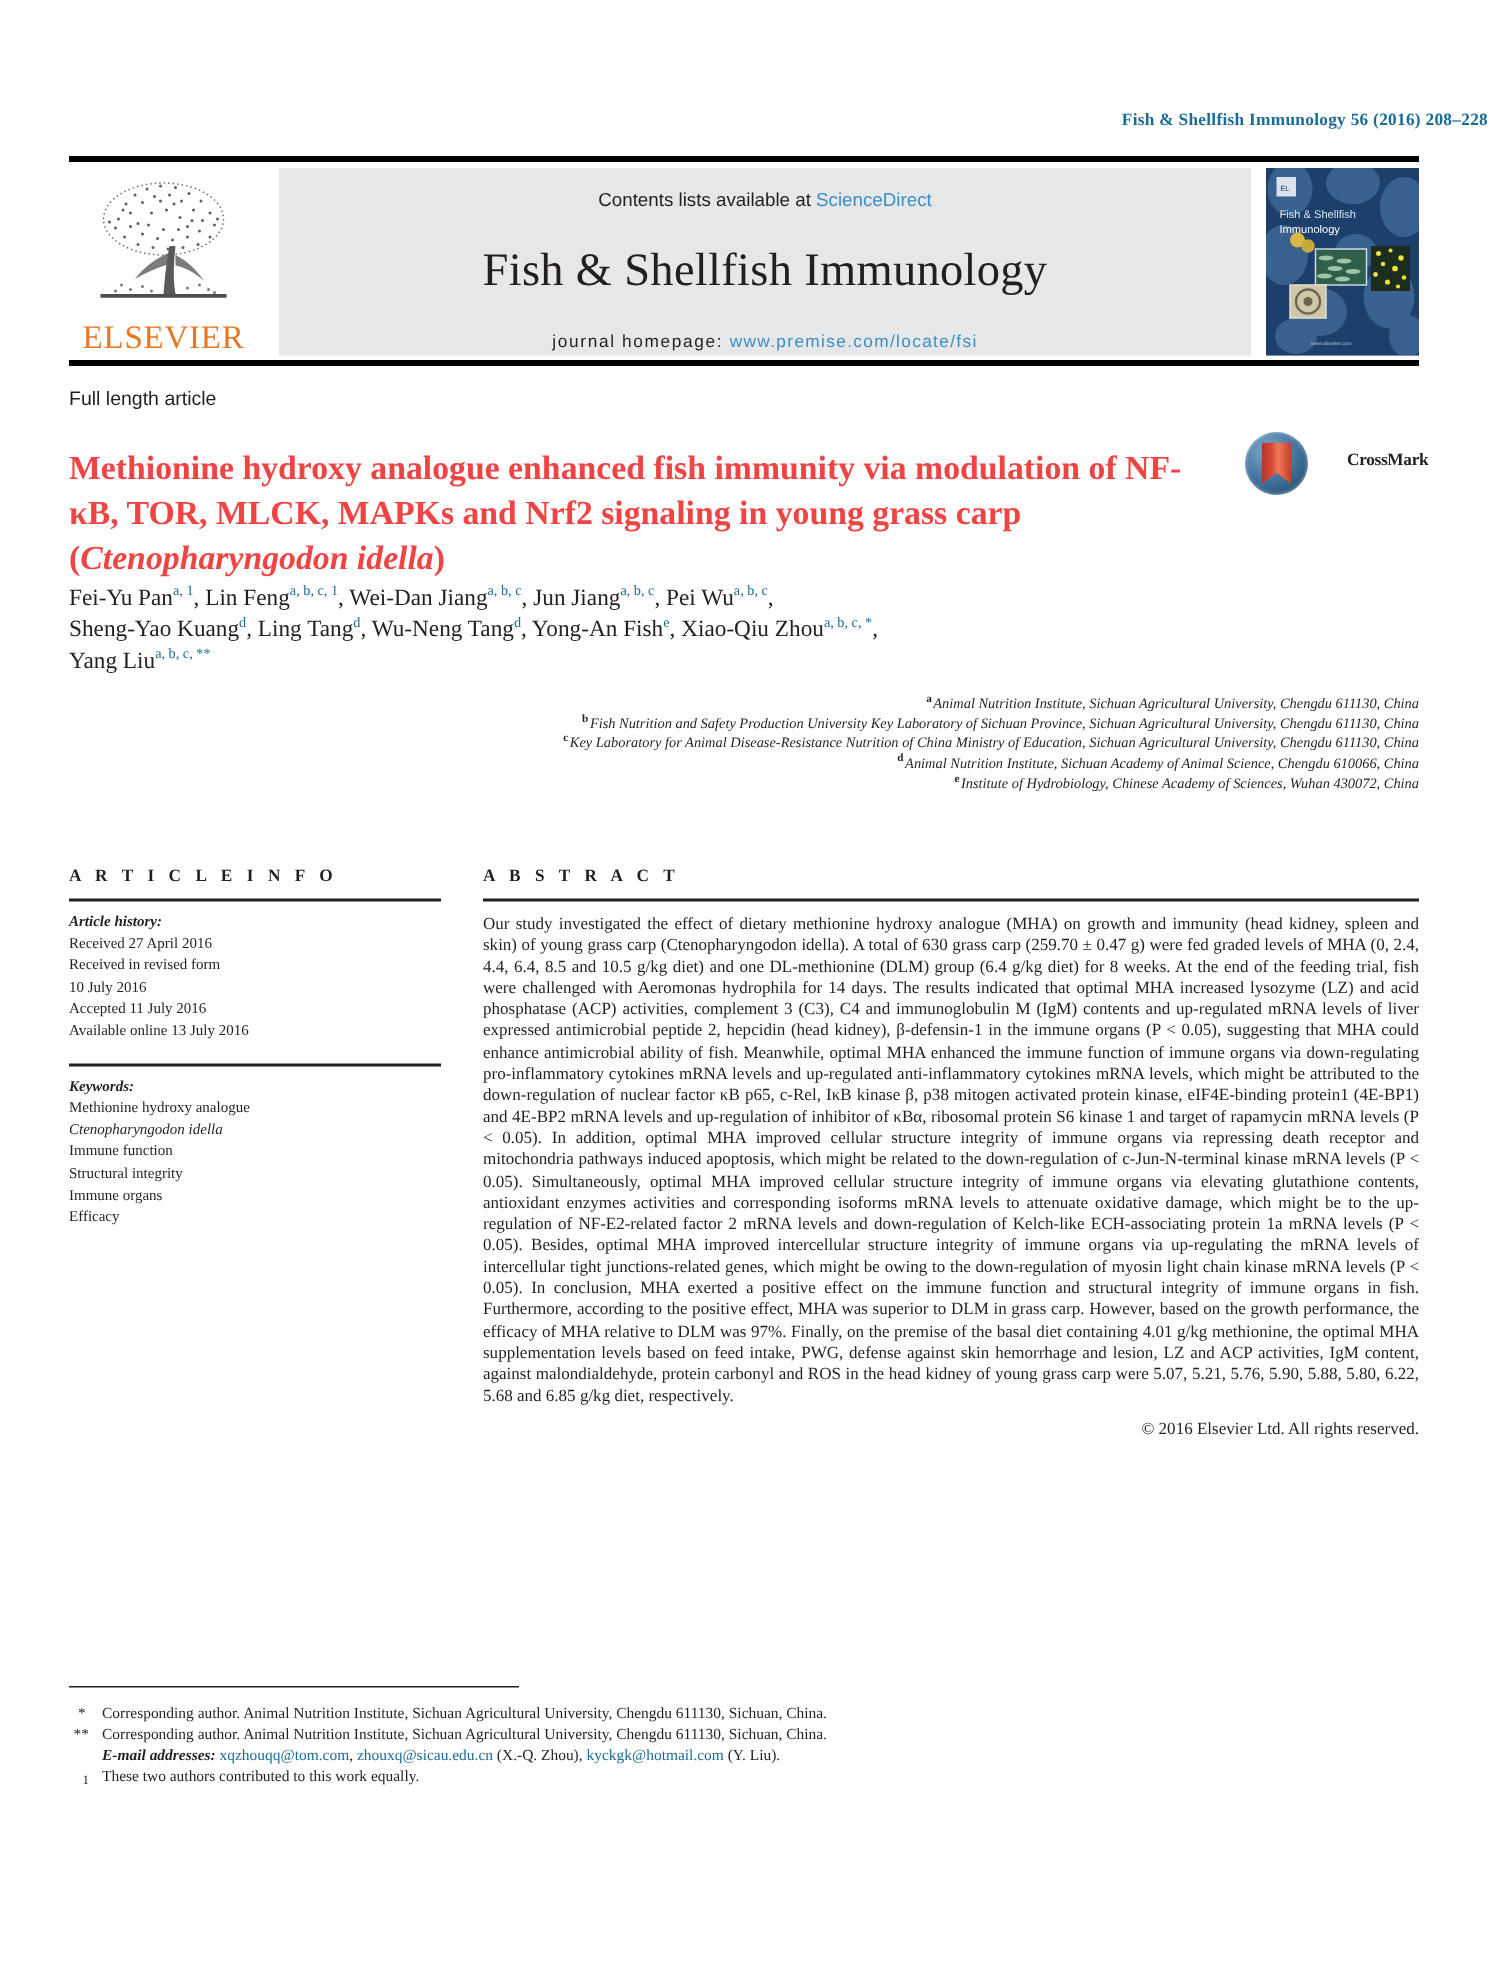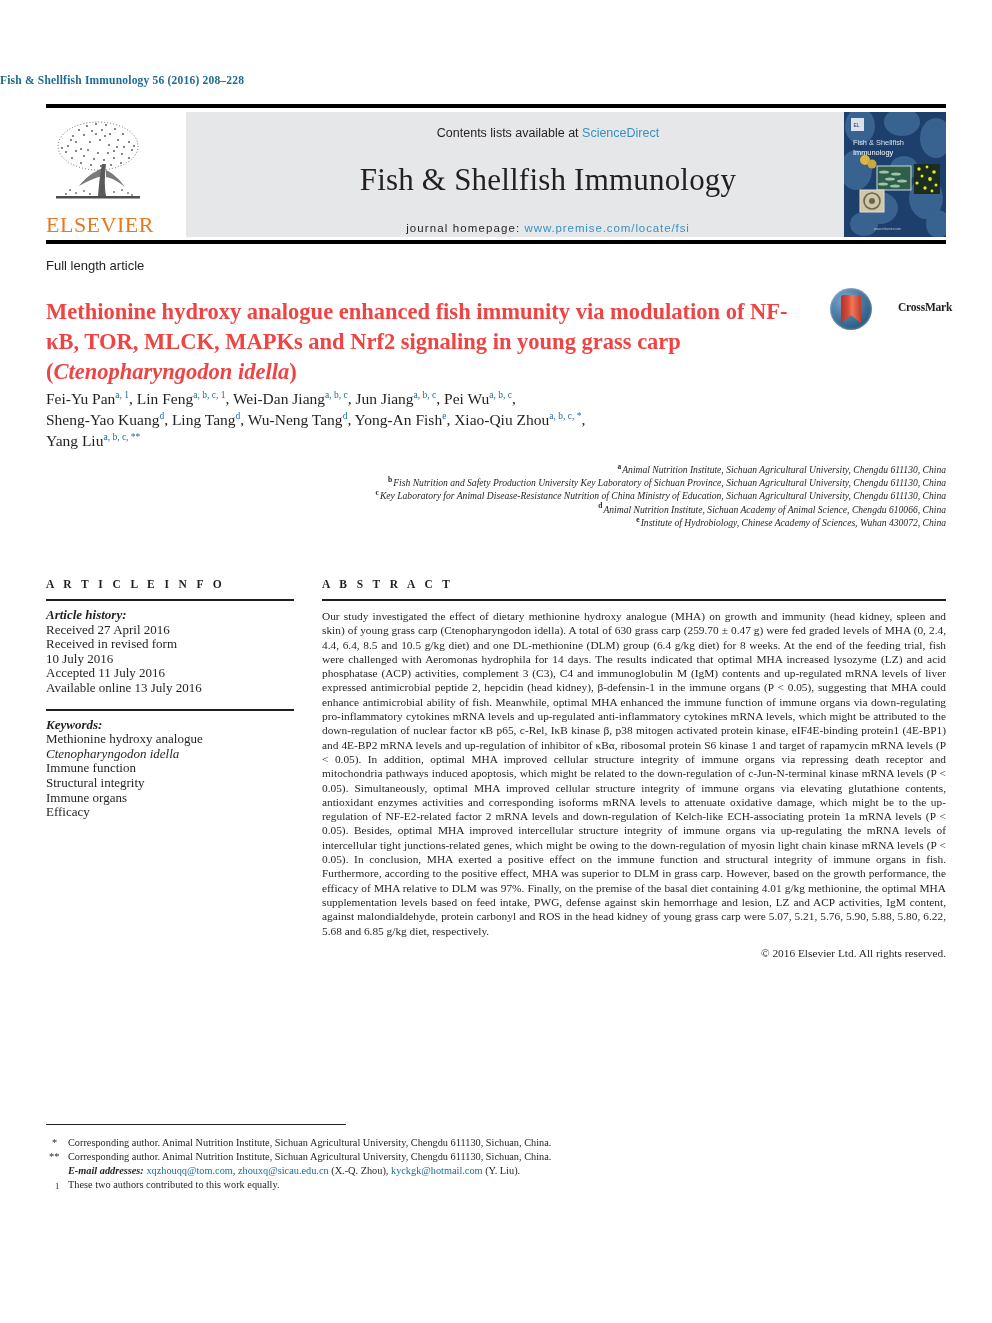--- a/index.html
+++ b/index.html
@@ -21,21 +21,21 @@
     height: 1323px;
     background: #fff;
   }
 
   
   .running-head {
     position: absolute;
     top: 74px;
     left: 0;
     width: 992px;
-    text-align: left;
+    text-align: right;
     font-family: "Liberation Serif", serif;
     font-size: 11.5px;
     font-weight: bold;
     color: #1b6b96;
     letter-spacing: .2px;
   }
 
   
   .masthead {
     position: absolute;
@@ -53,20 +53,21 @@
   }
   .elsevier-block {
     position: absolute;
     top: 8px;
     left: 0;
     width: 126px;
     height: 125px;
     display: flex;
     flex-direction: column;
     justify-content: space-between;
+    align-items: center;
   }
   .tree-logo {
     width: 104px;
     height: 92px;
     margin-top: 4px;
   }
   .elsevier-word {
     font-family: "Liberation Serif", serif;
     font-size: 22px;
     letter-spacing: .5px;
@@ -75,21 +76,20 @@
     margin-bottom: 1px;
   }
   .banner {
     position: absolute;
     top: 8px;
     left: 140px;
     width: 648px;
     height: 125px;
     background: #e6e7e8;
     text-align: center;
-    padding-left: 38px;
   }
   .banner-contents {
     margin-top: 14px;
     font-family: "Liberation Sans", sans-serif;
     font-size: 12.5px;
     color: #231f20;
   }
   .banner-contents .sd {
     color: #3a8fc4;
   }
@@ -248,21 +248,21 @@
     color: #231f20;
   }
   .hr-med {
     height: 2px;
     background: #231f20;
     margin-top: 9px;
   }
   .info-block {
     margin-top: 7px;
     font-family: "Liberation Serif", serif;
-    font-size: 13px;
+    font-size: 10px;
     line-height: 14.6px;
     color: #231f20;
   }
   .info-block .it {
     font-style: italic;
     font-weight: bold;
   }
   .info-block .itk {
     font-style: italic;
   }

